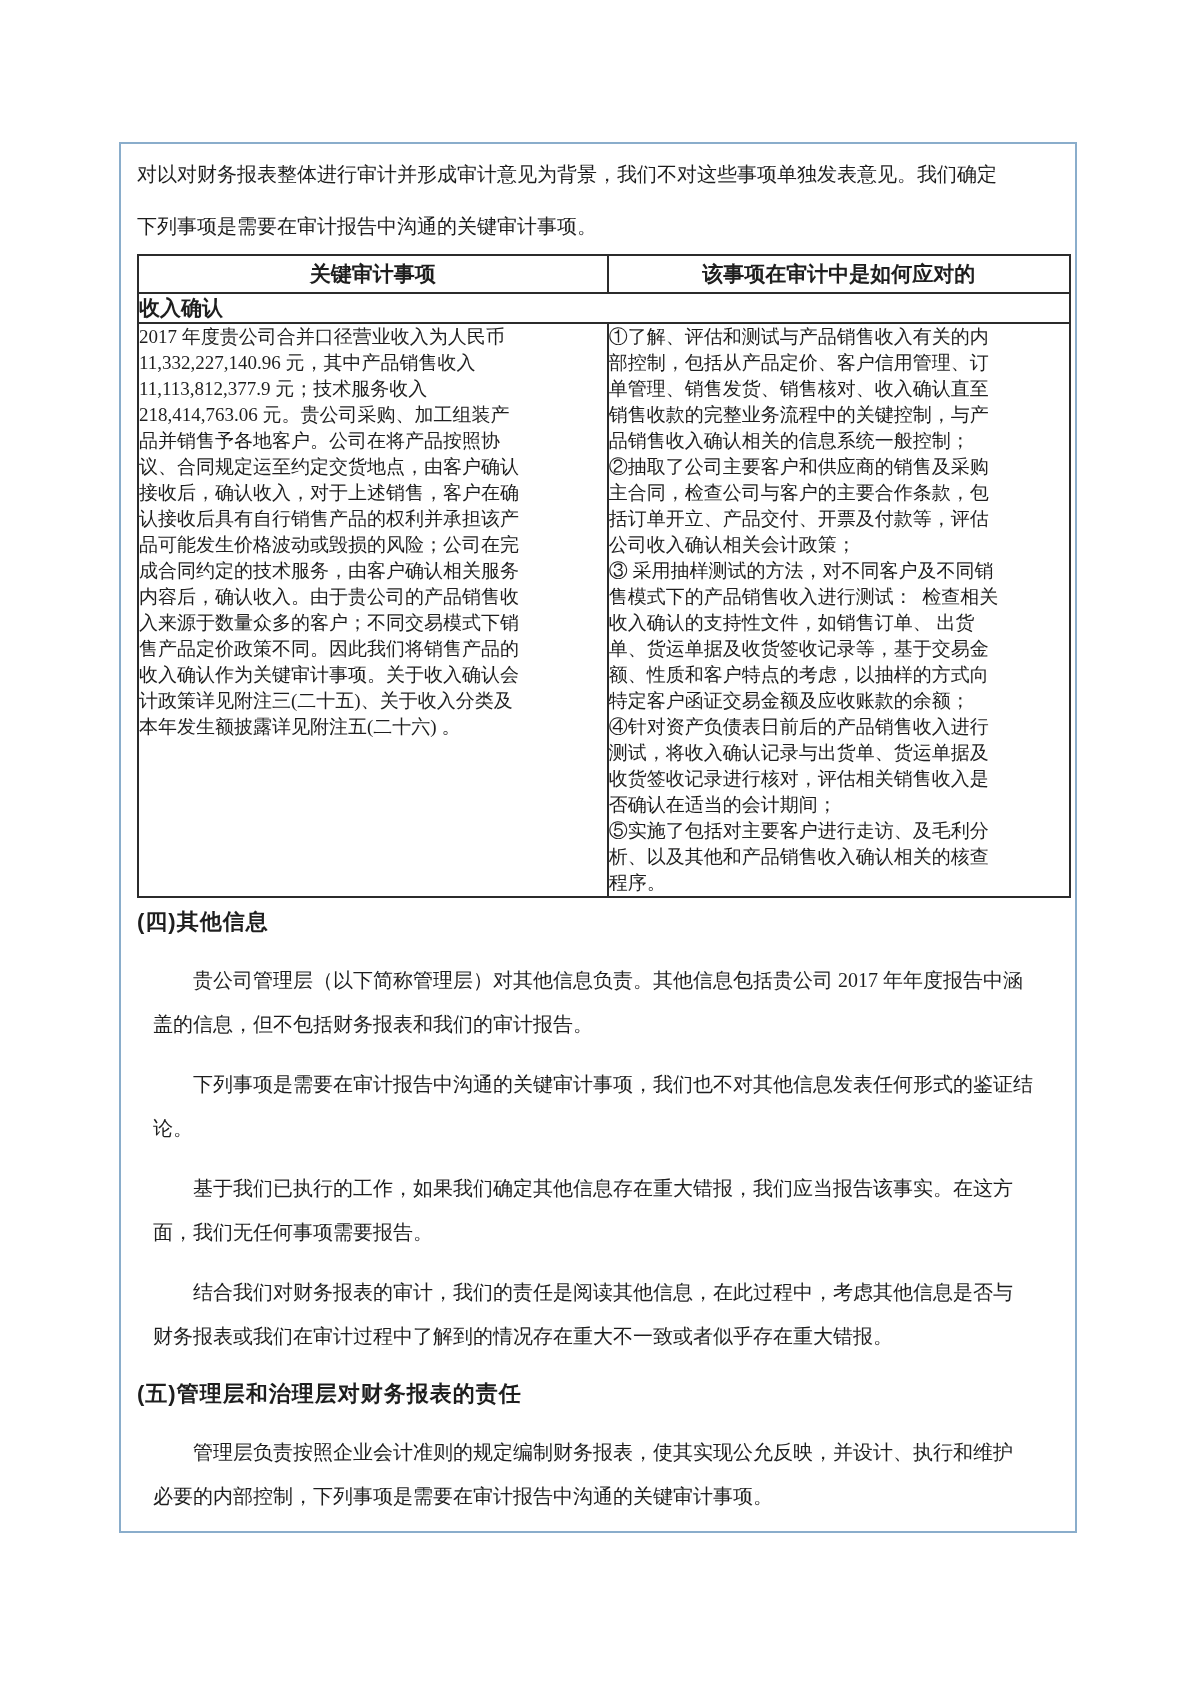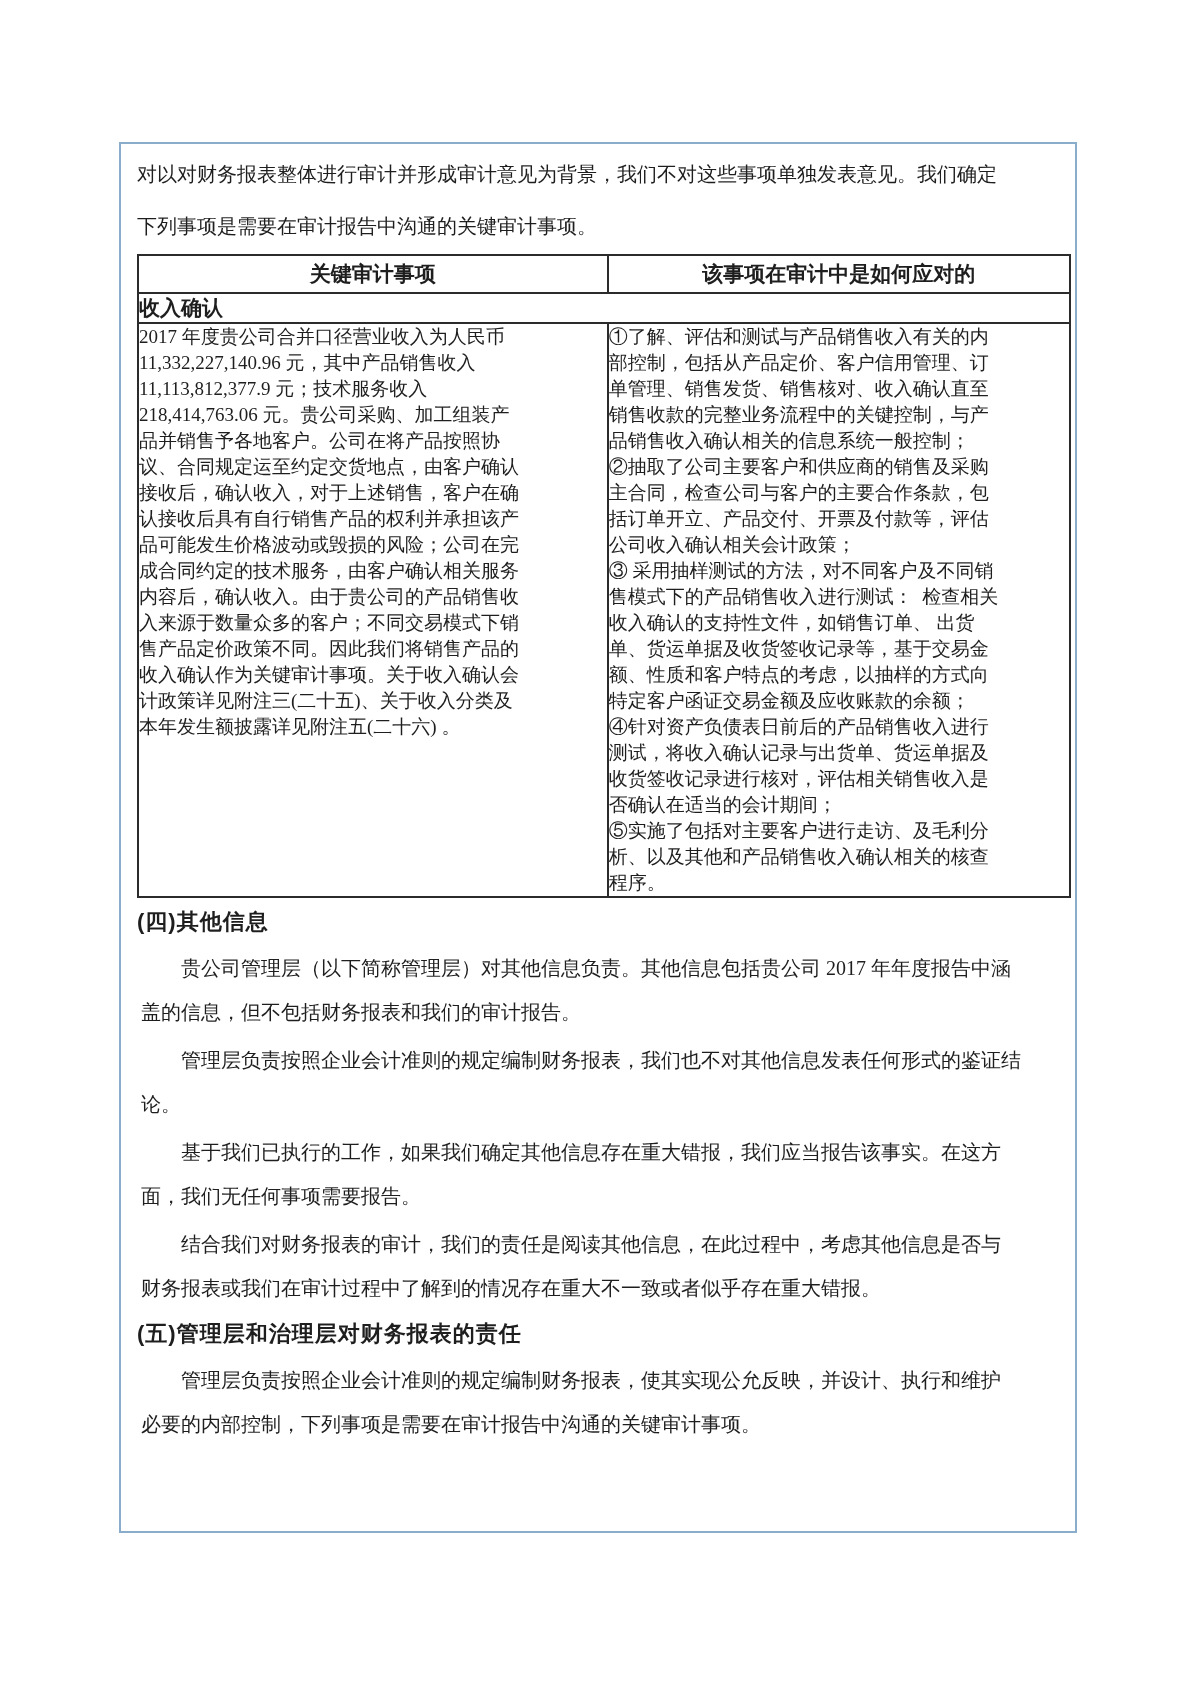--- a/index.html
+++ b/index.html
@@ -76,21 +76,21 @@
   .col-right { width: 49.6%; }
   .sec-heading {
     margin: 4px 0 0 0;
     font-size: 22px;
     font-weight: bold;
     line-height: 40px;
     font-family: Liberation Sans, sans-serif;
     letter-spacing: 1px;
   }
   .para {
-    margin: 4px;
+    margin: 16px;
     font-size: 20px;
     line-height: 44px;
     white-space: pre-wrap;
     text-align: justify;
   }
 </style>
 </head>
 <body>
 
 <div class="page">
@@ -152,21 +152,21 @@
 析、以及其他和产品销售收入确认相关的核查
 程序。</td>
         </tr>
       </tbody>
     </table>
 
     <h3 class="sec-heading">(四)其他信息</h3>
 
     <p class="para">　　贵公司管理层（以下简称管理层）对其他信息负责。其他信息包括贵公司 2017 年年度报告中涵
 盖的信息，但不包括财务报表和我们的审计报告。</p>
-    <p class="para">　　管理层负责按照企业会计准则的规定编制财务报表，我们也不对其他信息发表任何形式的鉴证结
+    <p class="para">　　下列事项是需要在审计报告中沟通的关键审计事项，我们也不对其他信息发表任何形式的鉴证结
 论。</p>
     <p class="para">　　基于我们已执行的工作，如果我们确定其他信息存在重大错报，我们应当报告该事实。在这方
 面，我们无任何事项需要报告。</p>
     <p class="para">　　结合我们对财务报表的审计，我们的责任是阅读其他信息，在此过程中，考虑其他信息是否与
 财务报表或我们在审计过程中了解到的情况存在重大不一致或者似乎存在重大错报。</p>
 
     <h3 class="sec-heading">(五)管理层和治理层对财务报表的责任</h3>
 
     <p class="para">　　管理层负责按照企业会计准则的规定编制财务报表，使其实现公允反映，并设计、执行和维护
 必要的内部控制，下列事项是需要在审计报告中沟通的关键审计事项。</p>

